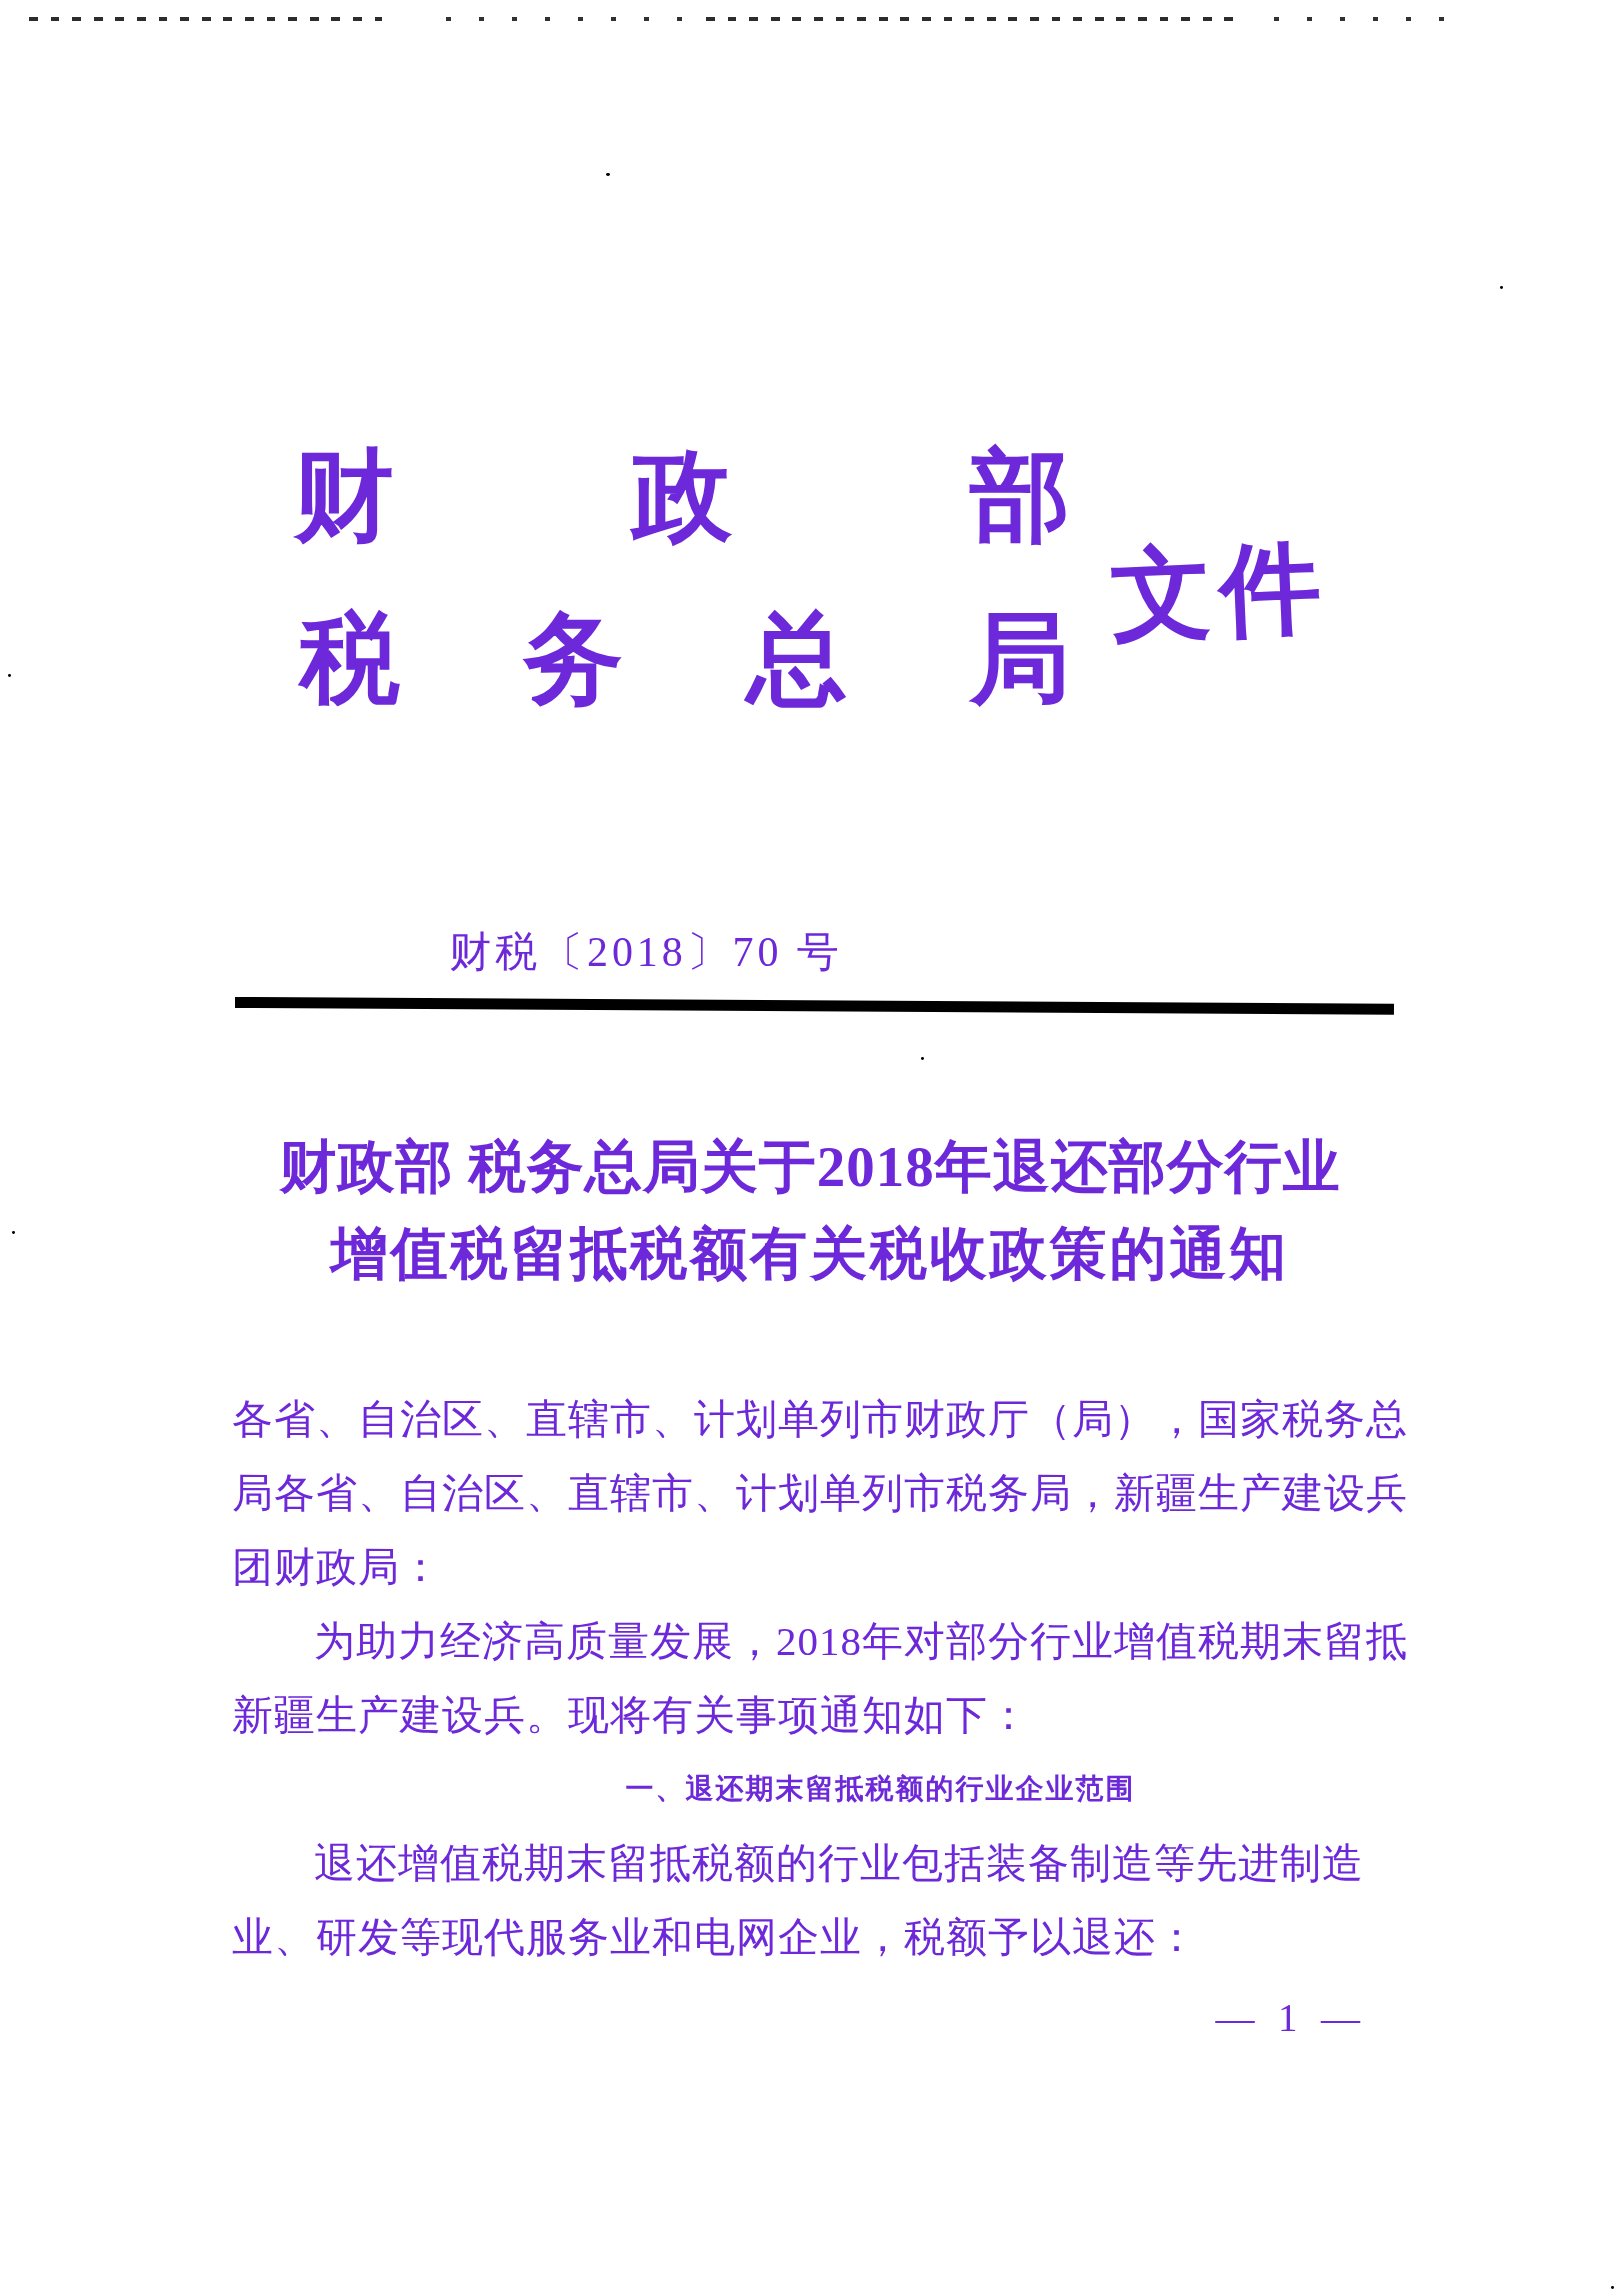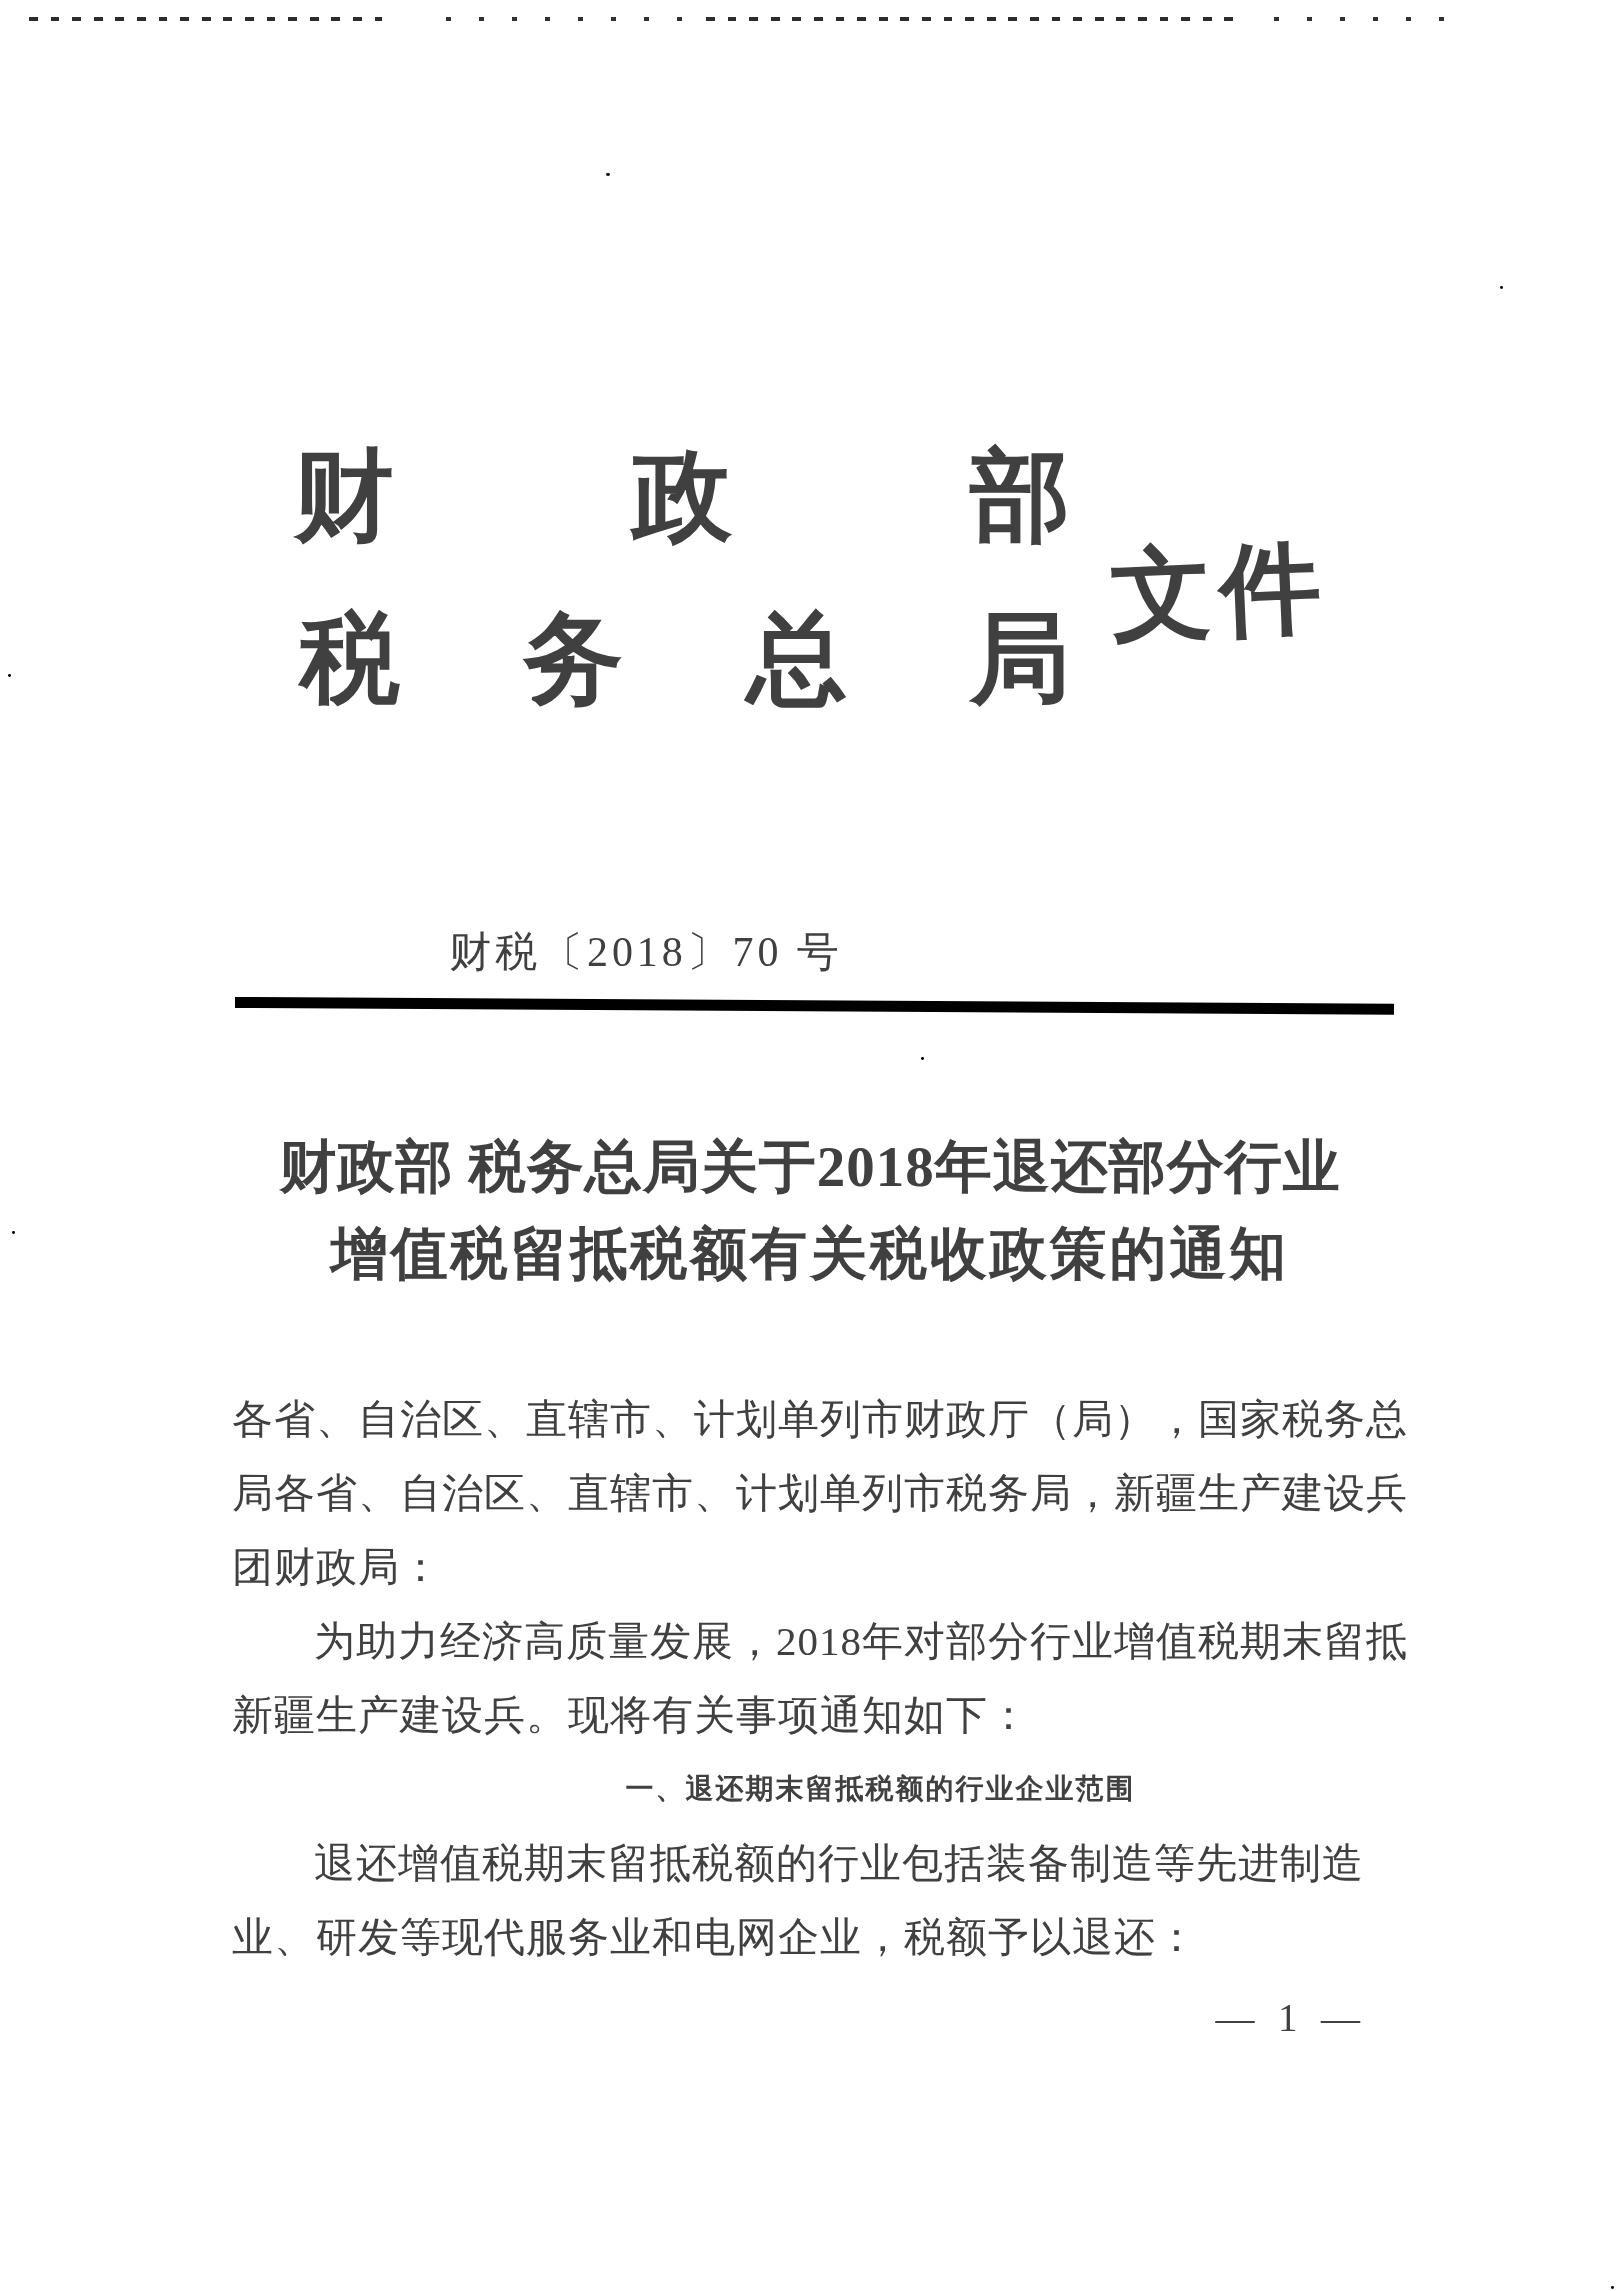--- a/index.html
+++ b/index.html
@@ -2,21 +2,21 @@
 <html><head>
 <meta charset="utf-8">
 <style>
   html,body { margin:0; padding:0; background:#ffffff; }
   .page {
     position:relative;
     width:1620px;
     height:2292px;
     background:#ffffff;
     font-family:"Liberation Serif","DejaVu Serif",serif;
-    color:#404040;
+    color:#6d28d9;
     overflow:hidden;
   }
 
   
   .noise {
     position:absolute;
     height:3.9px;
     background:repeating-linear-gradient(90deg,#151515 0 8.8px,transparent 8.8px 21.6px);
     opacity:0.9;
   }

